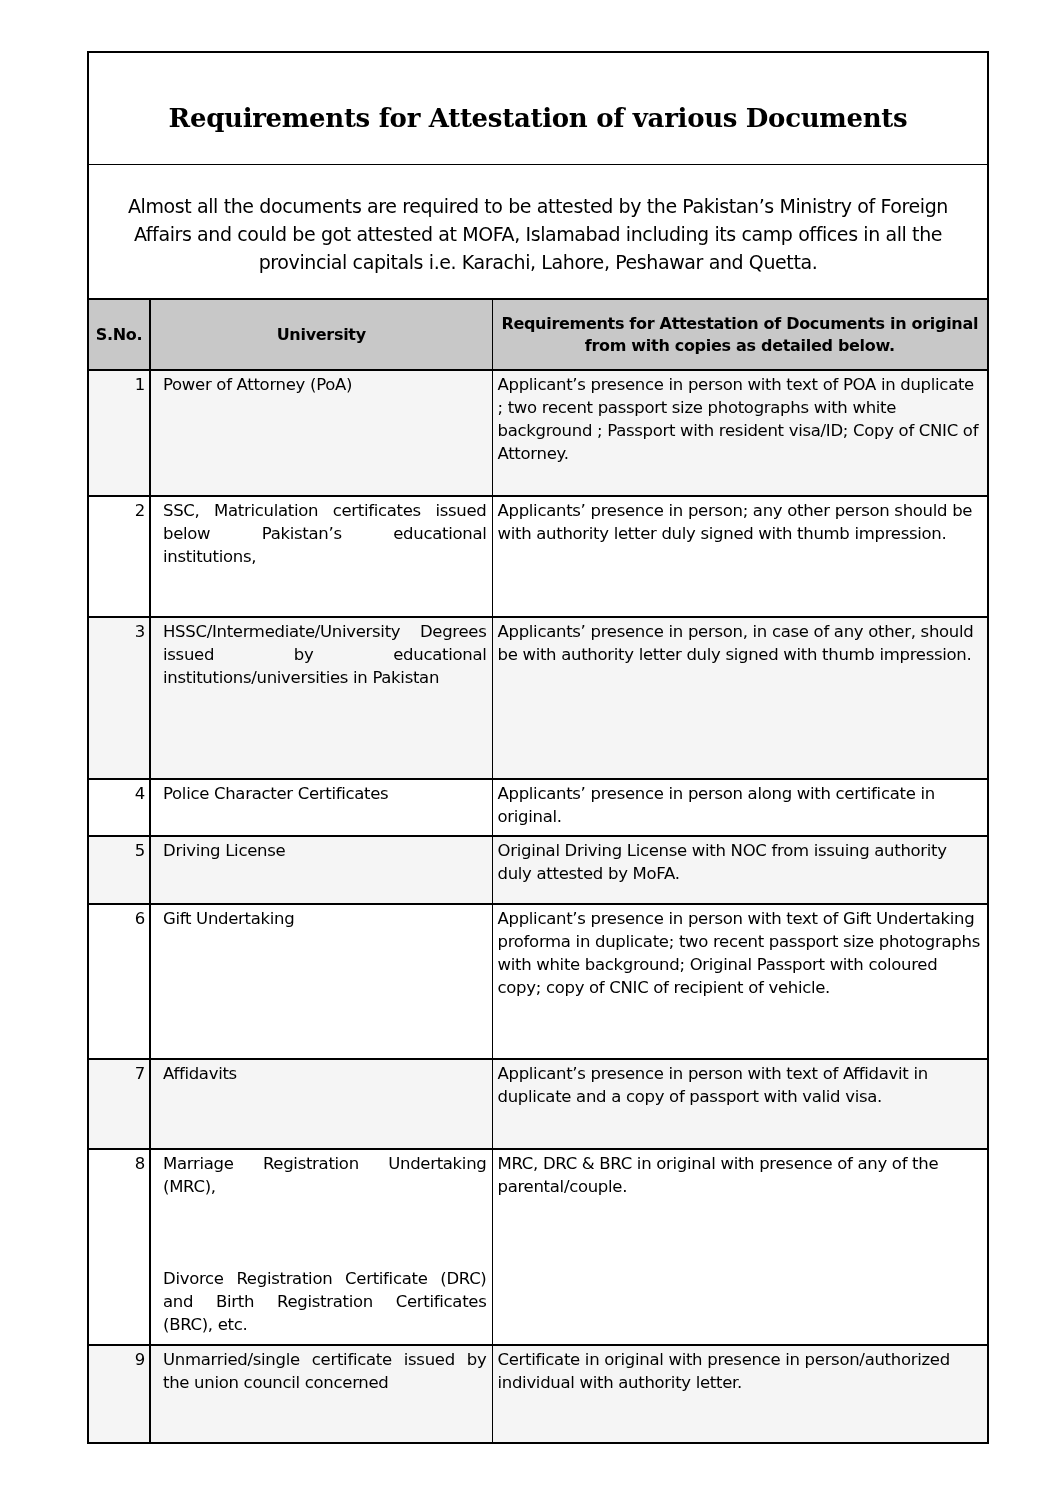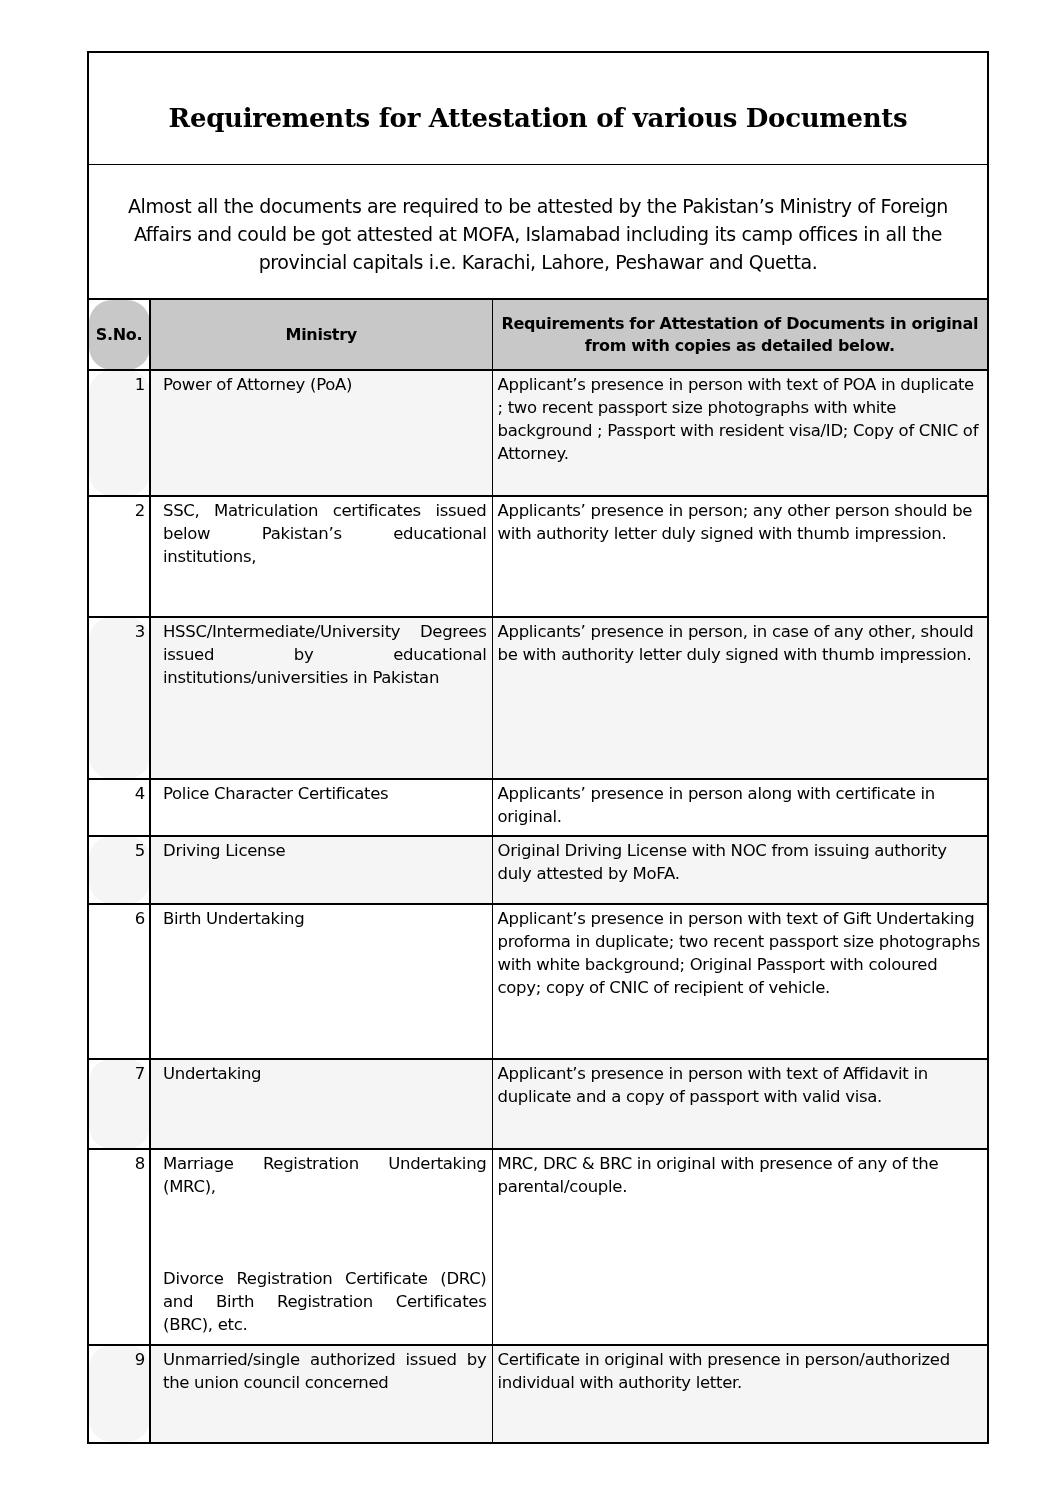--- a/index.html
+++ b/index.html
@@ -25,21 +25,21 @@
       border-collapse: collapse; width: 100%; table-layout: fixed;
     }
     col.c1 { width: 61px; }
     col.c2 { width: 342px; }
     col.c3 { width: auto; }
     th, td {
       border: 1px solid #000; vertical-align: top; font-size: 16.5px; line-height: 23px; letter-spacing: -0.3px;
       padding: 2px 5px 0 5px; box-sizing: border-box;
     }
     th { background: #c8c8c8; vertical-align: middle; font-weight: bold; font-size: 16px; line-height: 22px; text-align: center; padding: 0 4px; }
-    th:first-child, td:first-child { border-left: none; border-right: 2px solid #000; border-radius: 23px; }
+    th:first-child, td:first-child { border-left: none; border-right: 2px solid #000; }
     th:last-child, td:last-child { border-right: none; }
     tr.head { height: 70px; }
     tr.head th { border-top: none; border-bottom: 2px solid #000; }
     tbody tr td { border-bottom: 2px solid #000; }
     tbody tr:last-child td { border-bottom: none; }
     td.sno { text-align: right; padding-right: 4px; }
     td.doc { text-align: justify; text-align-last: left; padding-left: 12px; }
     tr.odd td { background: #f5f5f5; }
     tr.even td { background: #ffffff; }
     .gap { display: block; height: 69px; }
@@ -56,21 +56,21 @@
   </div>
   <table>
     <colgroup>
         <col class="c1">
         <col class="c2">
         <col class="c3">
       </colgroup>
     <thead>
       <tr class="head">
         <th>S.No.</th>
-        <th>Ministry</th>
+        <th>University</th>
         <th>Requirements for Attestation of Documents in original from with copies as detailed below.</th>
       </tr>
     </thead>
     <tbody>
       <tr class="odd" style="height:126px">
         <td class="sno">1</td>
         <td class="doc">Power of Attorney (PoA)</td>
         <td>Applicant’s presence in person with text of POA in duplicate ; two recent passport size photographs with white background ; Passport with resident visa/ID; Copy of CNIC of Attorney.</td>
       </tr>
       <tr class="even" style="height:121px">
@@ -88,37 +88,37 @@
         <td class="doc">Police Character Certificates</td>
         <td>Applicants’ presence in person along with certificate in original.</td>
       </tr>
       <tr class="odd" style="height:68px">
         <td class="sno">5</td>
         <td class="doc">Driving License</td>
         <td>Original Driving License with NOC from issuing authority duly attested by MoFA.</td>
       </tr>
       <tr class="even" style="height:155px">
         <td class="sno">6</td>
-        <td class="doc">Birth Undertaking</td>
+        <td class="doc">Gift Undertaking</td>
         <td>Applicant’s presence in person with text of Gift Undertaking proforma in duplicate; two recent passport size photographs with white background; Original Passport with coloured copy; copy of CNIC of recipient of vehicle.</td>
       </tr>
       <tr class="odd" style="height:90px">
         <td class="sno">7</td>
-        <td class="doc">Undertaking</td>
+        <td class="doc">Affidavits</td>
         <td>Applicant’s presence in person with text of Affidavit in duplicate and a copy of passport with valid visa.</td>
       </tr>
       <tr class="even" style="height:196px">
         <td class="sno">8</td>
         <td class="doc">
           <span>Marriage Registration Undertaking (MRC),</span>
           <span class="gap"></span>
           <span>Divorce Registration Certificate (DRC) and Birth Registration Certificates (BRC), etc.</span>
         </td>
         <td>MRC, DRC &amp; BRC in original with presence of any of the parental/couple.</td>
       </tr>
       <tr class="odd" style="height:97px">
         <td class="sno">9</td>
-        <td class="doc">Unmarried/single authorized issued by the union council concerned</td>
+        <td class="doc">Unmarried/single certificate issued by the union council concerned</td>
         <td>Certificate in original with presence in person/authorized individual with authority letter.</td>
       </tr>
     </tbody>
   </table>
 </div>
 
 </body></html>

